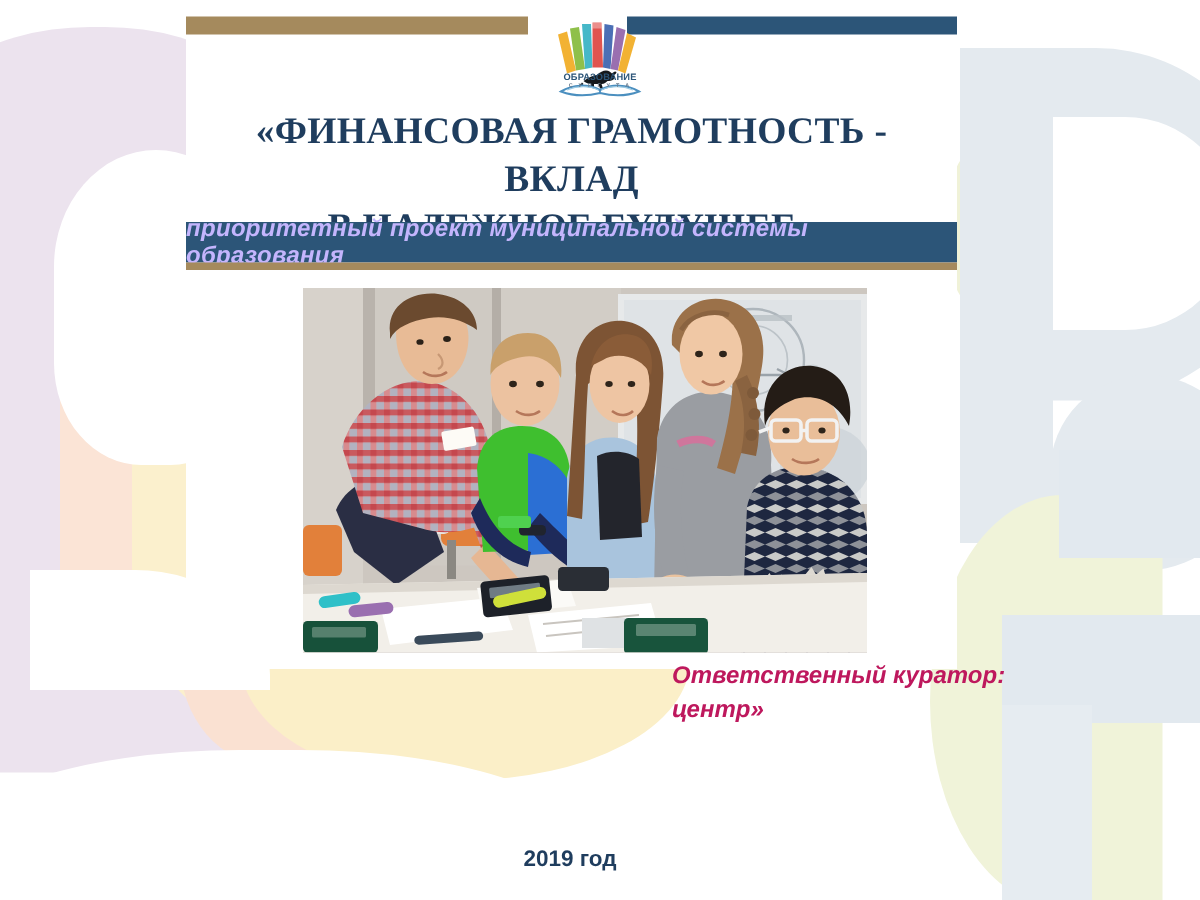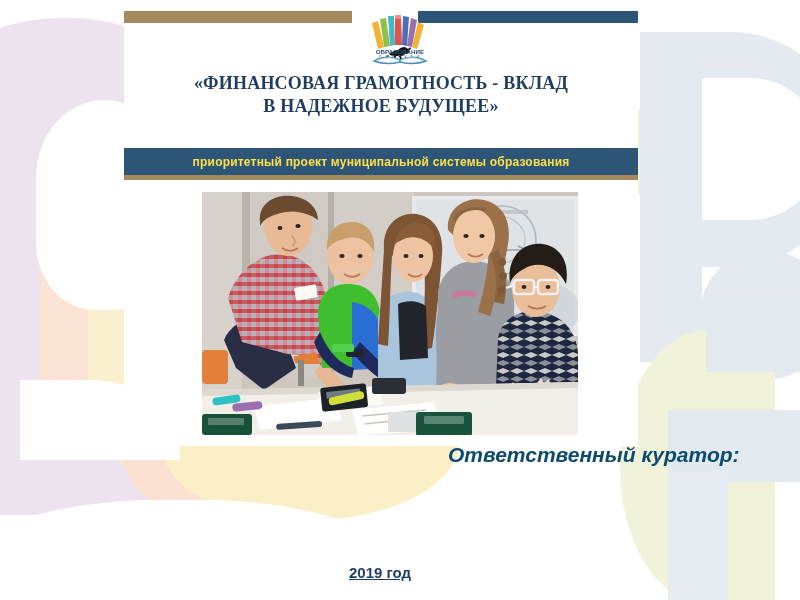--- a/index.html
+++ b/index.html
@@ -272,43 +272,44 @@
 
   
   .title {
     position: absolute;
     left: 124px;
     top: 72px;
     width: 514px;
     text-align: center;
     font-family: "Liberation Serif", serif;
     font-weight: bold;
-    font-size: 18px;
+    font-size: 25px;
     line-height: 1.28;
     color: #1f3d5e;
     letter-spacing: 0.2px;
   }
 
   
   .subtitle-bar {
     position: absolute;
     left: 124px;
     top: 148px;
     width: 514px;
     height: 27px;
     background: #2c5578;
     display: flex;
     align-items: center;
     justify-content: center;
   }
   .subtitle-bar span {
     font-family: "Liberation Sans", sans-serif;
+    font-style: italic;
     font-weight: bold;
-    font-size: 12px;
-    color: #fde047;
+    font-size: 16px;
+    color: #c4b5fd;
     letter-spacing: 0.2px;
   }
   .bar-gold-under {
     position: absolute;
     left: 124px;
     top: 175px;
     width: 514px;
     height: 5px;
     background: #a58a5d;
   }
@@ -327,38 +328,37 @@
 
   
   .curator {
     position: absolute;
     left: 448px;
     top: 440px;
     width: 348px;
     font-family: "Liberation Sans", sans-serif;
     font-weight: bold;
     font-style: italic;
-    font-size: 21px;
+    font-size: 16px;
     line-height: 1.42;
-    color: #0c4a6e;
+    color: #be185d;
   }
   .curator div { white-space: nowrap; }
 
   
   .year {
     position: absolute;
     left: 300px;
     top: 564px;
     width: 160px;
     text-align: center;
     font-family: "Liberation Sans", sans-serif;
     font-weight: bold;
     font-size: 15px;
     color: #1f3d5e;
-    text-decoration: underline;
   }
 </style>
 </head>
 <body>
 
 <div id="slide">
 
   <div class="bg-layer">
     <div class="blob-lavender"></div>
     <div class="blob-lavender-2"></div>
@@ -609,17 +609,18 @@
         <rect x="30" y="212" width="30" height="8" rx="4" fill="#9a6fb0" transform="rotate(-6 30 212)"></rect>
         <rect x="126" y="206" width="36" height="8" rx="4" fill="#cfe03a" transform="rotate(-12 126 206)"></rect>
         <rect x="74" y="232" width="46" height="6" rx="3" fill="#3a4a5a" transform="rotate(-4 74 232)"></rect>
         <rect x="130" y="152" width="22" height="8" rx="2" fill="#4fd14f"></rect>
       </g>
     </svg>
   </div>
 
   <div class="curator">
     <div>Ответственный куратор:</div>
+    <div>центр»</div>
   </div>
 
   <div class="year">2019 год</div>
 
 </div>
 
 </body></html>

